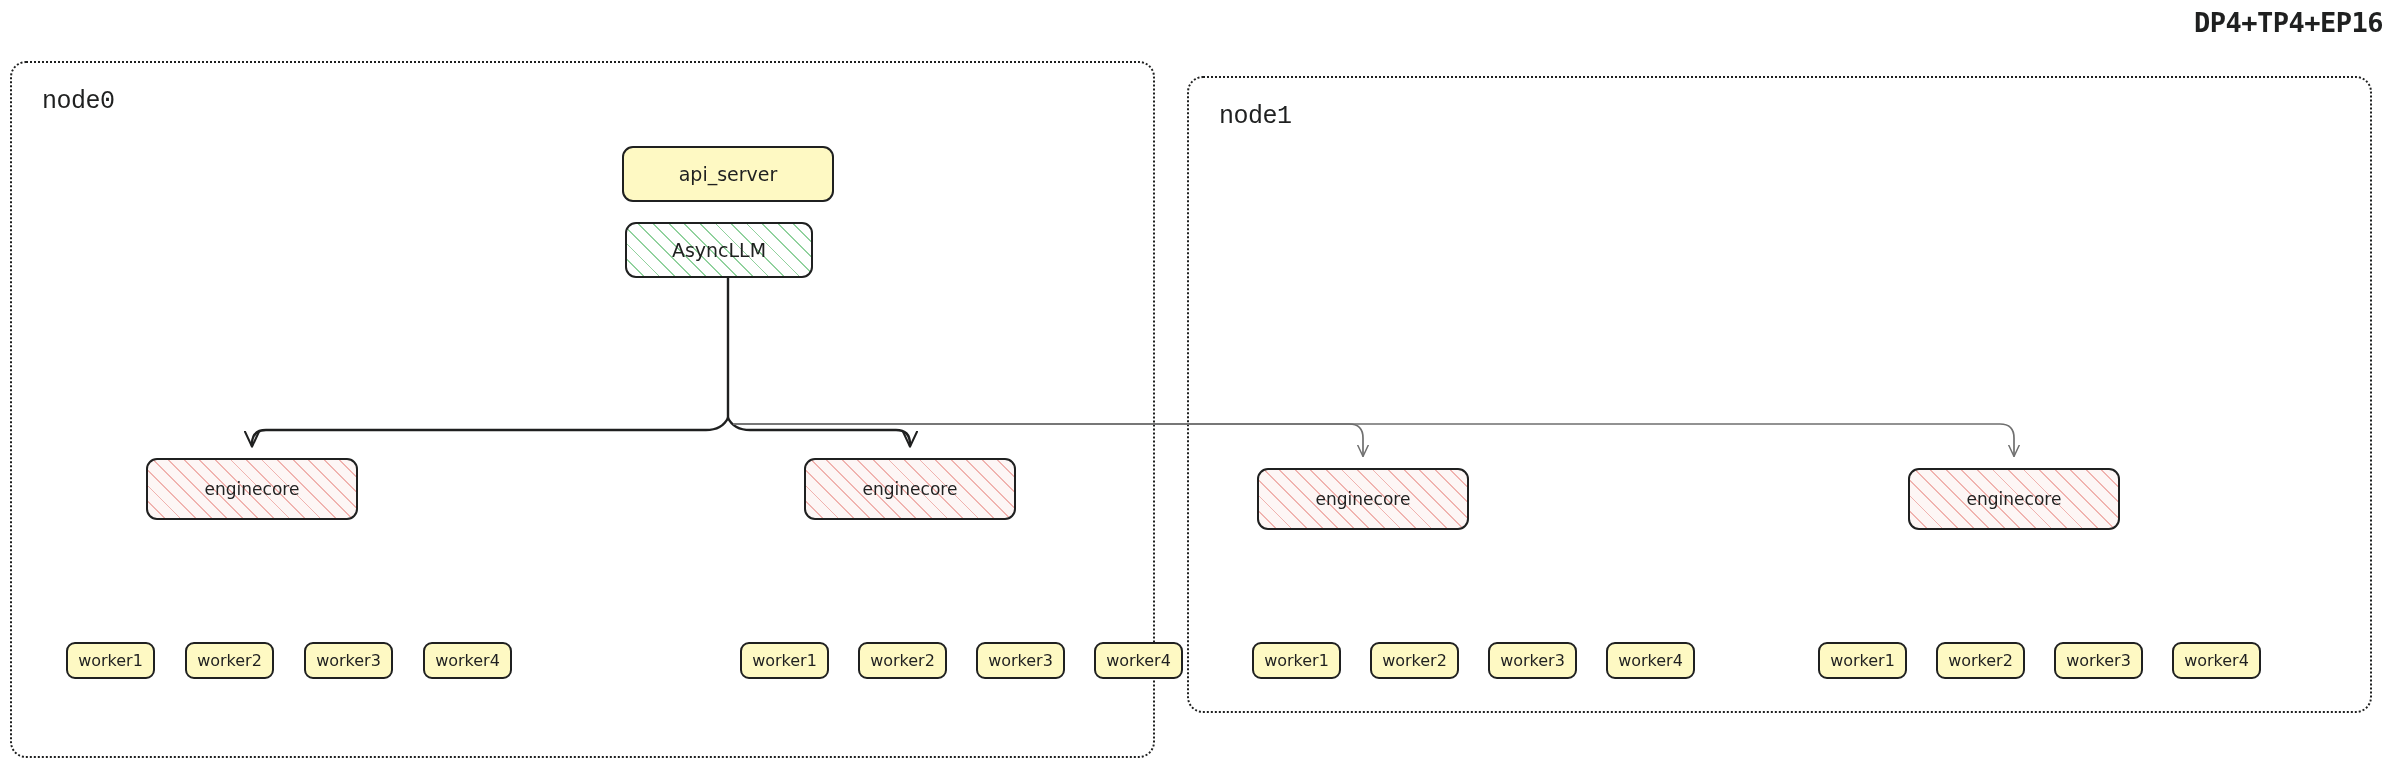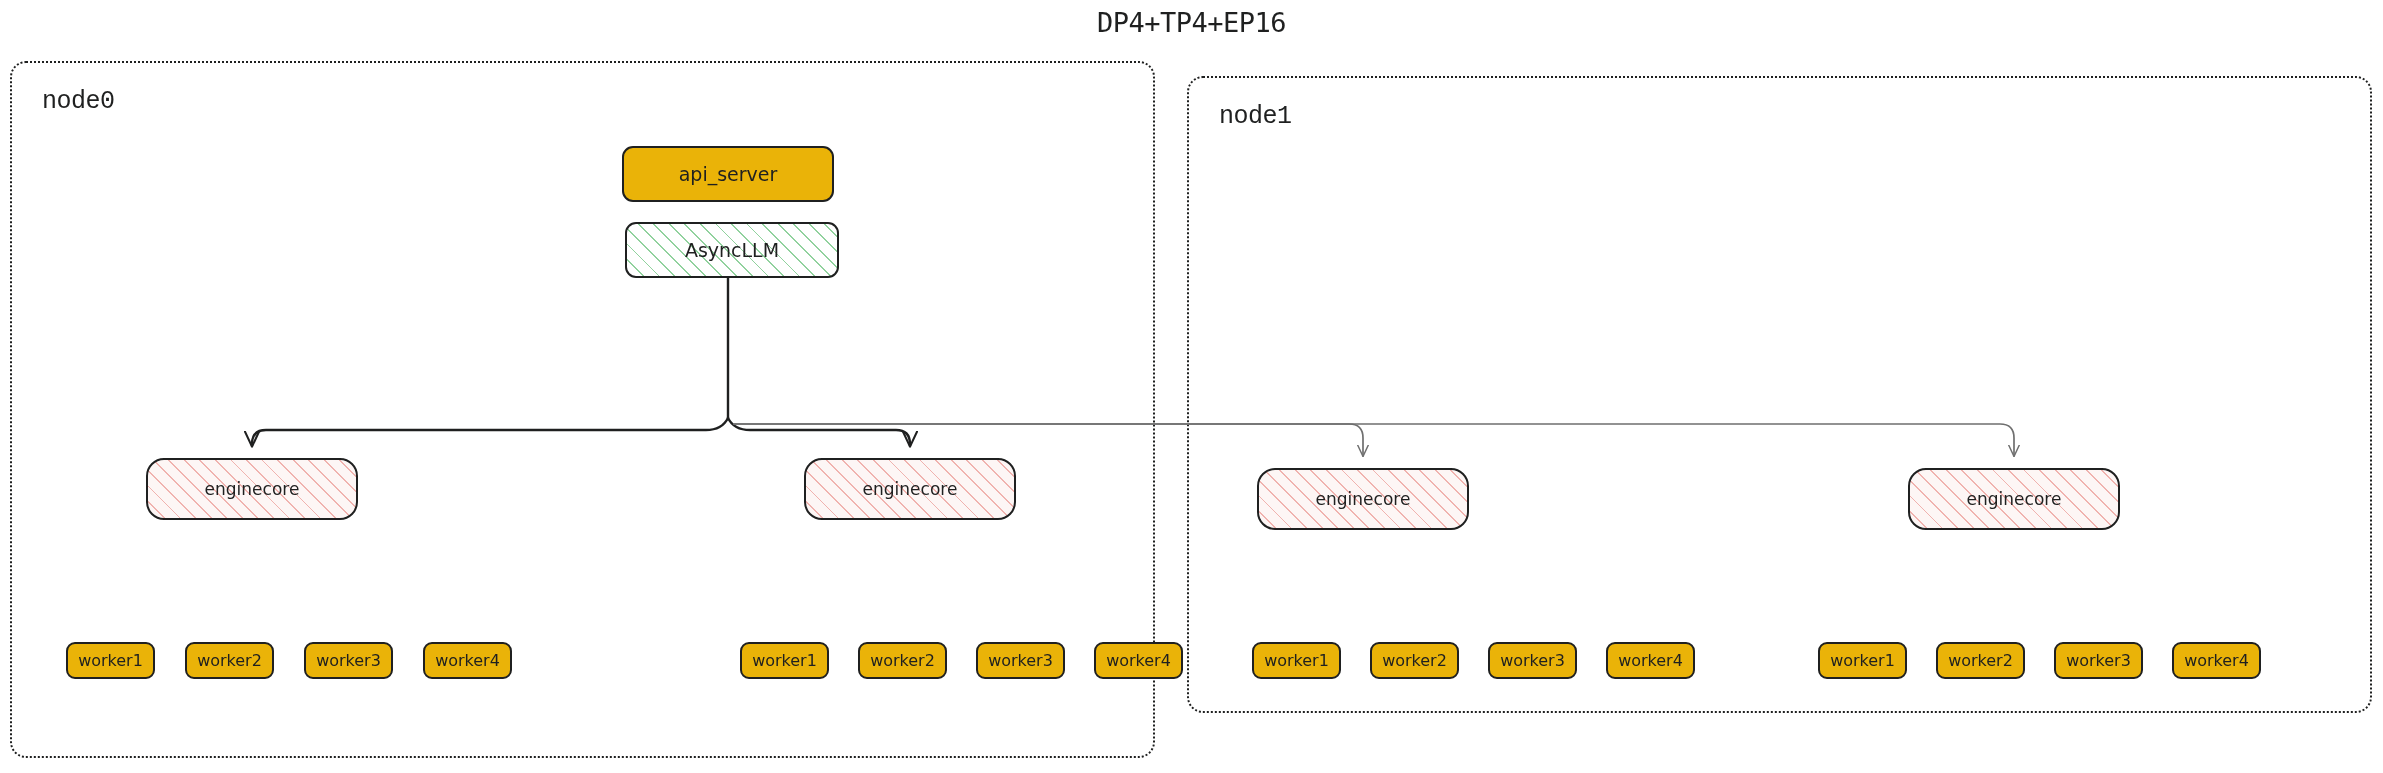--- a/index.html
+++ b/index.html
@@ -25,26 +25,27 @@
     height: 773px;
     pointer-events: none;
   }
 
   
   .diagram-title {
     position: absolute;
     left: 0;
     top: 7px;
     width: 2383px;
-    text-align: center;
+    text-align: right;
     font-family: "DejaVu Sans Mono", monospace;
     font-size: 27px;
     letter-spacing: -0.5px;
     color: #1f2020;
     white-space: nowrap;
+    font-weight: bold;
   }
 
   
   .cluster {
     position: absolute;
     border: 2.5px dotted #1f2020;
     border-radius: 16px;
     background: transparent;
     box-sizing: border-box;
   }
@@ -58,21 +59,21 @@
     letter-spacing: -0.5px;
     white-space: nowrap;
   }
 
   
   .node {
     position: absolute;
     box-sizing: border-box;
     border: 2.2px solid #1f2020;
     border-radius: 9px;
-    background: #eab308;
+    background: #fef9c3;
     display: flex;
     align-items: center;
     justify-content: center;
     color: #1f2020;
     font-family: "DejaVu Sans", sans-serif;
     white-space: nowrap;
     overflow: hidden;
   }
   .node .node-label {
     position: relative;
@@ -94,21 +95,21 @@
         45deg,
         rgba(54,172,77,0.55) 0px,
         rgba(54,172,77,0.55) 1.3px,
         rgba(255,255,255,0) 1.3px,
         rgba(255,255,255,0) 11px);
   }
 
   
   .node-engine {
     font-size: 17px;
-    border-radius: 18px;
+    border-radius: 11px;
     background-color: #fdf6f5;
     background-image: repeating-linear-gradient(
         45deg,
         rgba(226,105,98,0.48) 0px,
         rgba(226,105,98,0.48) 1.3px,
         rgba(255,255,255,0) 1.3px,
         rgba(255,255,255,0) 11px);
   }
 
   .node-worker {
@@ -150,21 +151,21 @@
 
     <path d="M 734 424 L 1349 424 Q 1363 424 1363 438 L 1363 456" fill="none" stroke="#6f6f6f" stroke-width="1.7" stroke-linecap="round" stroke-linejoin="round" marker-end="url(#arrow-gray)"></path>
 
     <path d="M 734 424 L 2000 424 Q 2014 424 2014 438 L 2014 456" fill="none" stroke="#6f6f6f" stroke-width="1.7" stroke-linecap="round" stroke-linejoin="round" marker-end="url(#arrow-gray)"></path>
   </svg>
 
   <div class="node node-apiserver" id="node-api-server" style="left: 622px; top: 146px; width: 212px; height: 56px;">
     <span class="node-label">api_server</span>
   </div>
 
-  <div class="node node-async" id="node-async-llm" style="left: 625px; top: 222px; width: 214px; height: 56px;">
+  <div class="node node-async" id="node-async-llm" style="left: 625px; top: 222px; width: 188px; height: 56px;">
     <span class="node-label">AsyncLLM</span>
   </div>
 
   <div id="enginecore-container">
       <div class="node node-engine" style="left: 146px; top: 458px; width: 212px; height: 62px;">
         <span class="node-label">enginecore</span>
       </div>
       <div class="node node-engine" style="left: 804px; top: 458px; width: 212px; height: 62px;">
         <span class="node-label">enginecore</span>
       </div>

